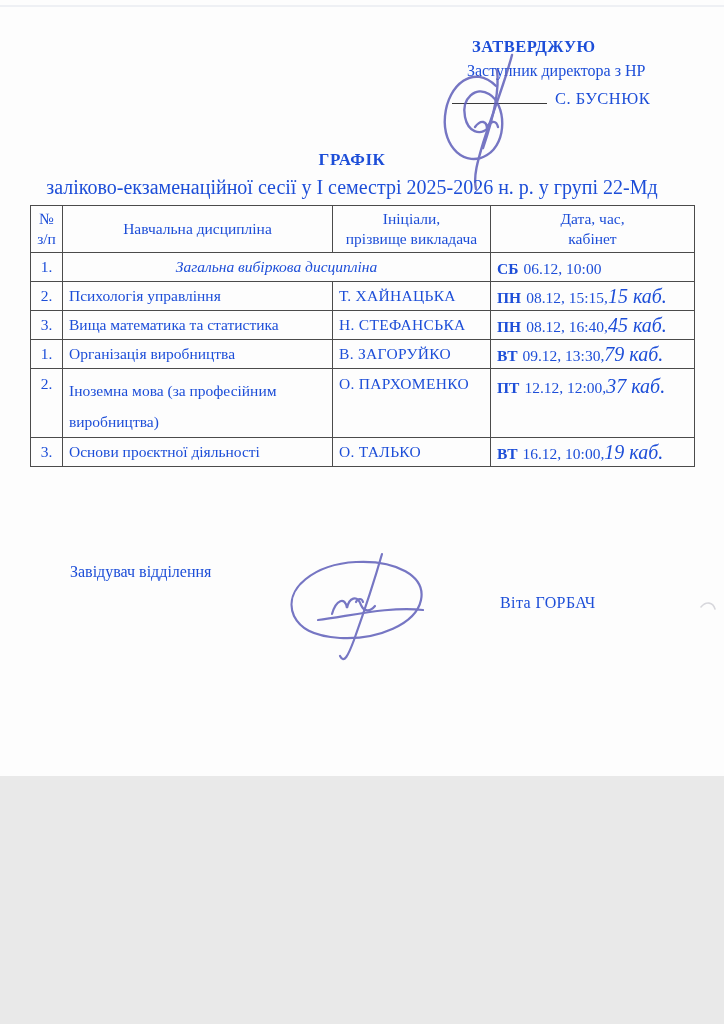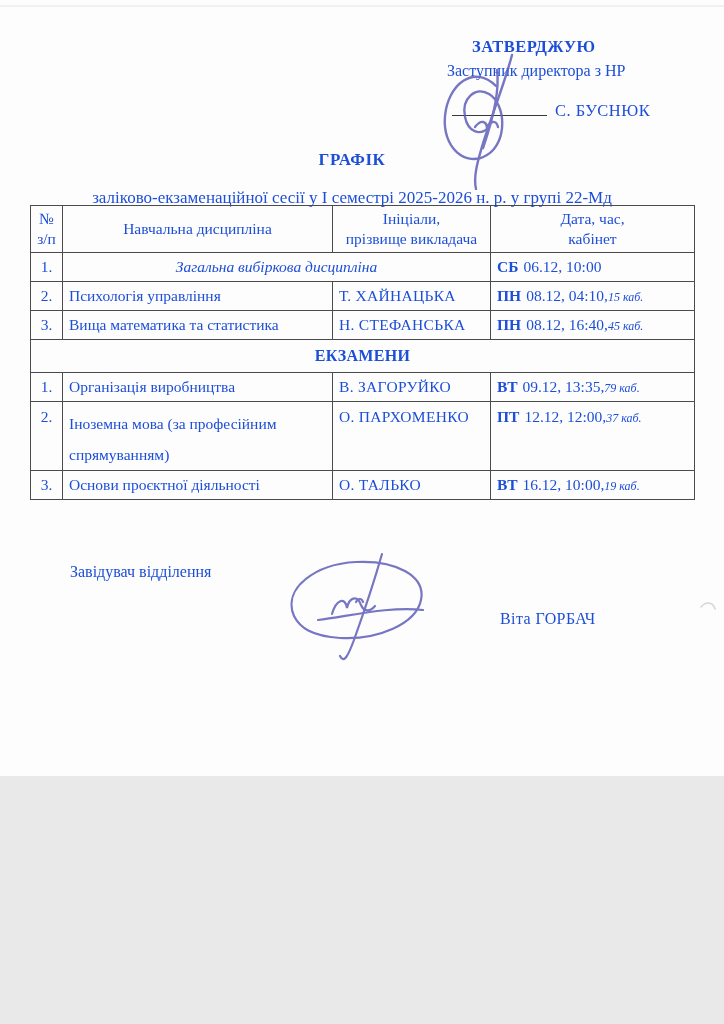--- a/index.html
+++ b/index.html
@@ -9,29 +9,29 @@
     background:#fdfdfd;
     overflow:hidden;
     font-family:Liberation Serif, serif;
     color:#1d4ed8;
   }
   .scan-edge-top{position:absolute;top:5px;left:0;width:100%;height:2px;background:#eef0f4;}
 
   
   .approval{position:absolute;left:447px;top:36px;width:250px;font-size:16px;line-height:22px;}
   .approve-word{font-weight:bold;font-size:16.5px;margin-left:25px;letter-spacing:.5px;}
-  .approve-pos{margin-top:2px;}
-  .approve-sig-row{margin-top:18px;margin-left:5px;white-space:nowrap;}
+  .approve-pos{margin-top:2px;margin-left:20px;}
+  .approve-sig-row{margin-top:6px;margin-left:5px;white-space:nowrap;}
   .sig-line{display:inline-block;width:95px;border-bottom:1.4px solid #3a3a3a;height:14px;margin-right:8px;}
   .approve-name{font-size:16.5px;letter-spacing:.5px;}
 
   
   .title-block{position:absolute;left:0;top:150px;width:704px;text-align:center;}
   .doc-title{font-weight:bold;font-size:17px;letter-spacing:.5px;}
-  .doc-subtitle{font-size:17px;margin-top:18px;}
+  .doc-subtitle{font-size:20px;margin-top:6px;}
 
   
   table.sched{
     position:absolute;left:30px;top:205px;
     border-collapse:collapse;table-layout:fixed;width:664px;
     font-size:15.5px;
   }
   table.sched td,table.sched th{
     border:1px solid #4b4b4b;
     padding:0 6px;
@@ -42,28 +42,28 @@
   tr.hdr td{height:46px;text-align:center;white-space:pre-line;line-height:20px;}
   tr.section td{height:26px;text-align:center;font-weight:bold;font-size:16px;letter-spacing:.3px;}
   tr.section.tall-sec td{height:32px;}
   tr.data td{height:28px;}
   td.c-num{text-align:center;}
   td.c-disc{padding-left:10px;}
   td.c-teach{padding-left:10px;letter-spacing:.3px;}
   td.c-date{padding-left:10px;white-space:nowrap;}
   td.c-date b{margin-right:5px;}
   td.c-date span{}
-  td.c-date i{font-size:12px;}
+  td.c-date i{font-size:20px;}
   td.c-merged{text-align:center;font-style:italic;}
   tr.tallrow td{height:60px;vertical-align:top;padding-top:6px;}
   tr.tallrow td.c-disc{line-height:31px;}
 
   
   .footer-pos{position:absolute;left:70px;top:563px;font-size:16px;}
-  .footer-name{position:absolute;left:500px;top:594px;font-size:16px;letter-spacing:.4px;margin-top:16px;}
+  .footer-name{position:absolute;left:500px;top:594px;font-size:16px;letter-spacing:.4px;}
 
   
   .sig-svg{position:absolute;pointer-events:none;}
   .sig-top{left:432px;top:50px;}
   .sig-bottom{left:260px;top:550px;}
   .artifact{position:absolute;left:700px;top:600px;opacity:.55;}
 </style>
 </head>
 <body>
 
@@ -117,49 +117,46 @@
         <td class="c-date">
           <b>СБ</b><span>06.12, 10:00</span><i></i>
         </td>
       </tr>
 
       <tr class="data">
         <td class="c-num">2.</td>
         <td class="c-disc">Психологія управління</td>
         <td class="c-teach">Т. ХАЙНАЦЬКА</td>
         <td class="c-date">
-          <b>ПН</b><span>08.12, 04:10,</span><i>15 каб.</i>
+          <b>ПН</b><span>08.12, 15:15,</span><i>15 каб.</i>
         </td>
       </tr>
 
       <tr class="data">
         <td class="c-num">3.</td>
         <td class="c-disc">Вища математика та статистика</td>
         <td class="c-teach">Н. СТЕФАНСЬКА</td>
         <td class="c-date">
           <b>ПН</b><span>08.12, 16:40,</span><i>45 каб.</i>
         </td>
       </tr>
 
-      <tr class="section tall-sec">
-        <td colspan="4">ЕКЗАМЕНИ</td>
-      </tr>
 
       <tr class="data">
         <td class="c-num">1.</td>
         <td class="c-disc">Організація виробництва</td>
         <td class="c-teach">В. ЗАГОРУЙКО</td>
         <td class="c-date">
-          <b>ВТ</b><span>09.12, 13:35,</span><i>79 каб.</i>
+          <b>ВТ</b><span>09.12, 13:30,</span><i>79 каб.</i>
         </td>
       </tr>
 
       <tr class="data tallrow">
         <td class="c-num">2.</td>
-        <td class="c-disc">Іноземна мова (за професійним спрямуванням)</td>
+        <td class="c-disc">Іноземна мова (за професійним виробництва)</td>
         <td class="c-teach">О. ПАРХОМЕНКО</td>
         <td class="c-date">
           <b>ПТ</b><span>12.12, 12:00,</span><i>37 каб.</i>
         </td>
       </tr>
 
       <tr class="data">
         <td class="c-num">3.</td>
         <td class="c-disc">Основи проєктної діяльності</td>
         <td class="c-teach">О. ТАЛЬКО</td>

